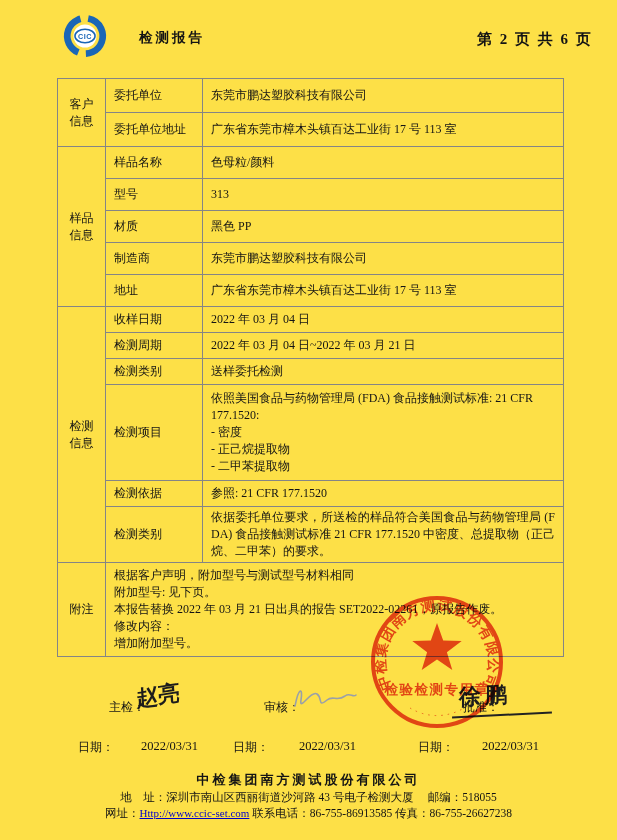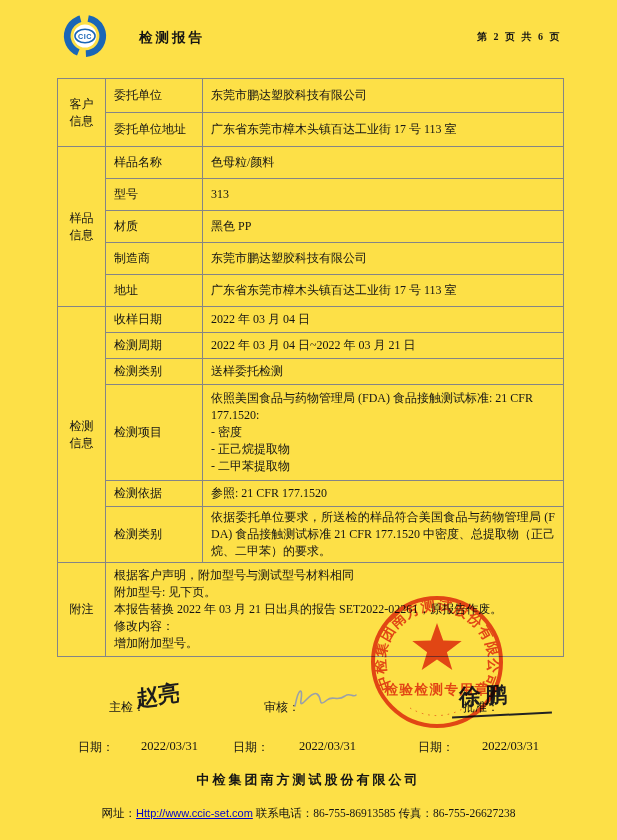--- a/index.html
+++ b/index.html
@@ -4,21 +4,21 @@
 <style>
   html,body{margin:0;padding:0;background:#ffffff;}
   .page{
     position:relative;width:617px;height:840px;background:#fde047;overflow:hidden;
     font-family:"Liberation Serif","DejaVu Serif",serif;color:#141414;
   }
   
   .logo{position:absolute;left:62px;top:13px;}
   .hdr-title{position:absolute;left:139px;top:29px;font-weight:bold;font-size:13.5px;letter-spacing:3px;}
   .hdr-no{position:absolute;left:236px;top:30px;font-weight:bold;font-size:12.5px;}
-  .hdr-page{position:absolute;left:477px;top:30px;font-weight:bold;font-size:10px;letter-spacing:2px;text-align:right;}
+  .hdr-page{position:absolute;left:477px;top:30px;font-weight:bold;font-size:15px;letter-spacing:2px;text-align:right;}
   
   table.report{
     position:absolute;left:57px;top:78px;width:506px;
     border-collapse:collapse;table-layout:fixed;padding-left:44px;
   }
   table.report td{
     border:1px solid #858585;font-size:12px;vertical-align:middle;
     padding:2px 8px;line-height:17px;word-break:break-all;
   }
   td.sec{text-align:center;white-space:pre-line;line-height:25px;padding:0 2px;}
@@ -36,21 +36,21 @@
   .sig-2-svg{position:absolute;left:287px;top:678px;}
   .date-label{position:absolute;font-size:12px;top:739px;}
   .date-val{position:absolute;font-size:12.5px;top:739px;}
   
   .stamp{position:absolute;left:366px;top:591px;opacity:.88;mix-blend-mode:multiply;}
   
   .f-line{position:absolute;left:0;width:617px;text-align:center;}
   .f1{top:771px;font-weight:bold;font-size:13px;letter-spacing:3px;}
   .f2{top:790px;font-size:11.5px;}
   .f3{top:806px;font-size:11.5px;}
-  .f3 a{color:#0000cc;text-decoration:underline;font-family:Liberation Sans, sans-serif;font-size:11px;}
+  .f3 a{color:#0000cc;text-decoration:underline;font-family:Liberation Serif, serif;font-size:11px;}
 </style>
 </head>
 <body>
 
 <div class="page">
 
   <svg class="logo" width="46" height="46" viewBox="0 0 48 48">
     <circle cx="24" cy="24" r="18.5" fill="none" stroke="#1a66b6" stroke-width="7" stroke-dasharray="46 8" stroke-dashoffset="10" transform="rotate(-25 24 24)"></circle>
     <circle cx="24" cy="24" r="12" fill="#ffffff"></circle>
     <ellipse cx="24" cy="24" rx="10.5" ry="7" fill="none" stroke="#1a66b6" stroke-width="1.6"></ellipse>
@@ -167,17 +167,18 @@
     <path id="sealArc" d="M 26 97 A 52 52 0 1 1 116 97" fill="none"></path>
     <text font-size="14.5" font-weight="bold" fill="#e0372e" letter-spacing="1">
       <textPath href="#sealArc" startOffset="50%" text-anchor="middle">中检集团南方测试股份有限公司</textPath>
     </text>
     <polygon fill="#e0372e" points="71,32 77.2,49.5 95.7,50 80.9,61.2 86.3,79 71,68.5 55.7,79 61.1,61.2 46.3,50 64.8,49.5"></polygon>
     <text x="71" y="103" font-size="13.5" font-weight="bold" fill="#e0372e" text-anchor="middle" letter-spacing="1.5">检验检测专用章</text>
     <path d="M 44 117 A 52 52 0 0 0 98 117" fill="none" stroke="#e0372e" stroke-width="1" stroke-dasharray="1.5 5" opacity=".8"></path>
   </svg>
 
   <div class="f-line f1">中检集团南方测试股份有限公司</div>
+  <div class="f-line f2">地　址：深圳市南山区西丽街道沙河路 43 号电子检测大厦　 邮编：518055</div>
   <div class="f-line f3">
     <span>网址：</span><a href="#">Http://www.ccic-set.com</a><span> 联系电话：86-755-86913585  传真：86-755-26627238</span>
   </div>
 
 </div>
 
 </body></html>

